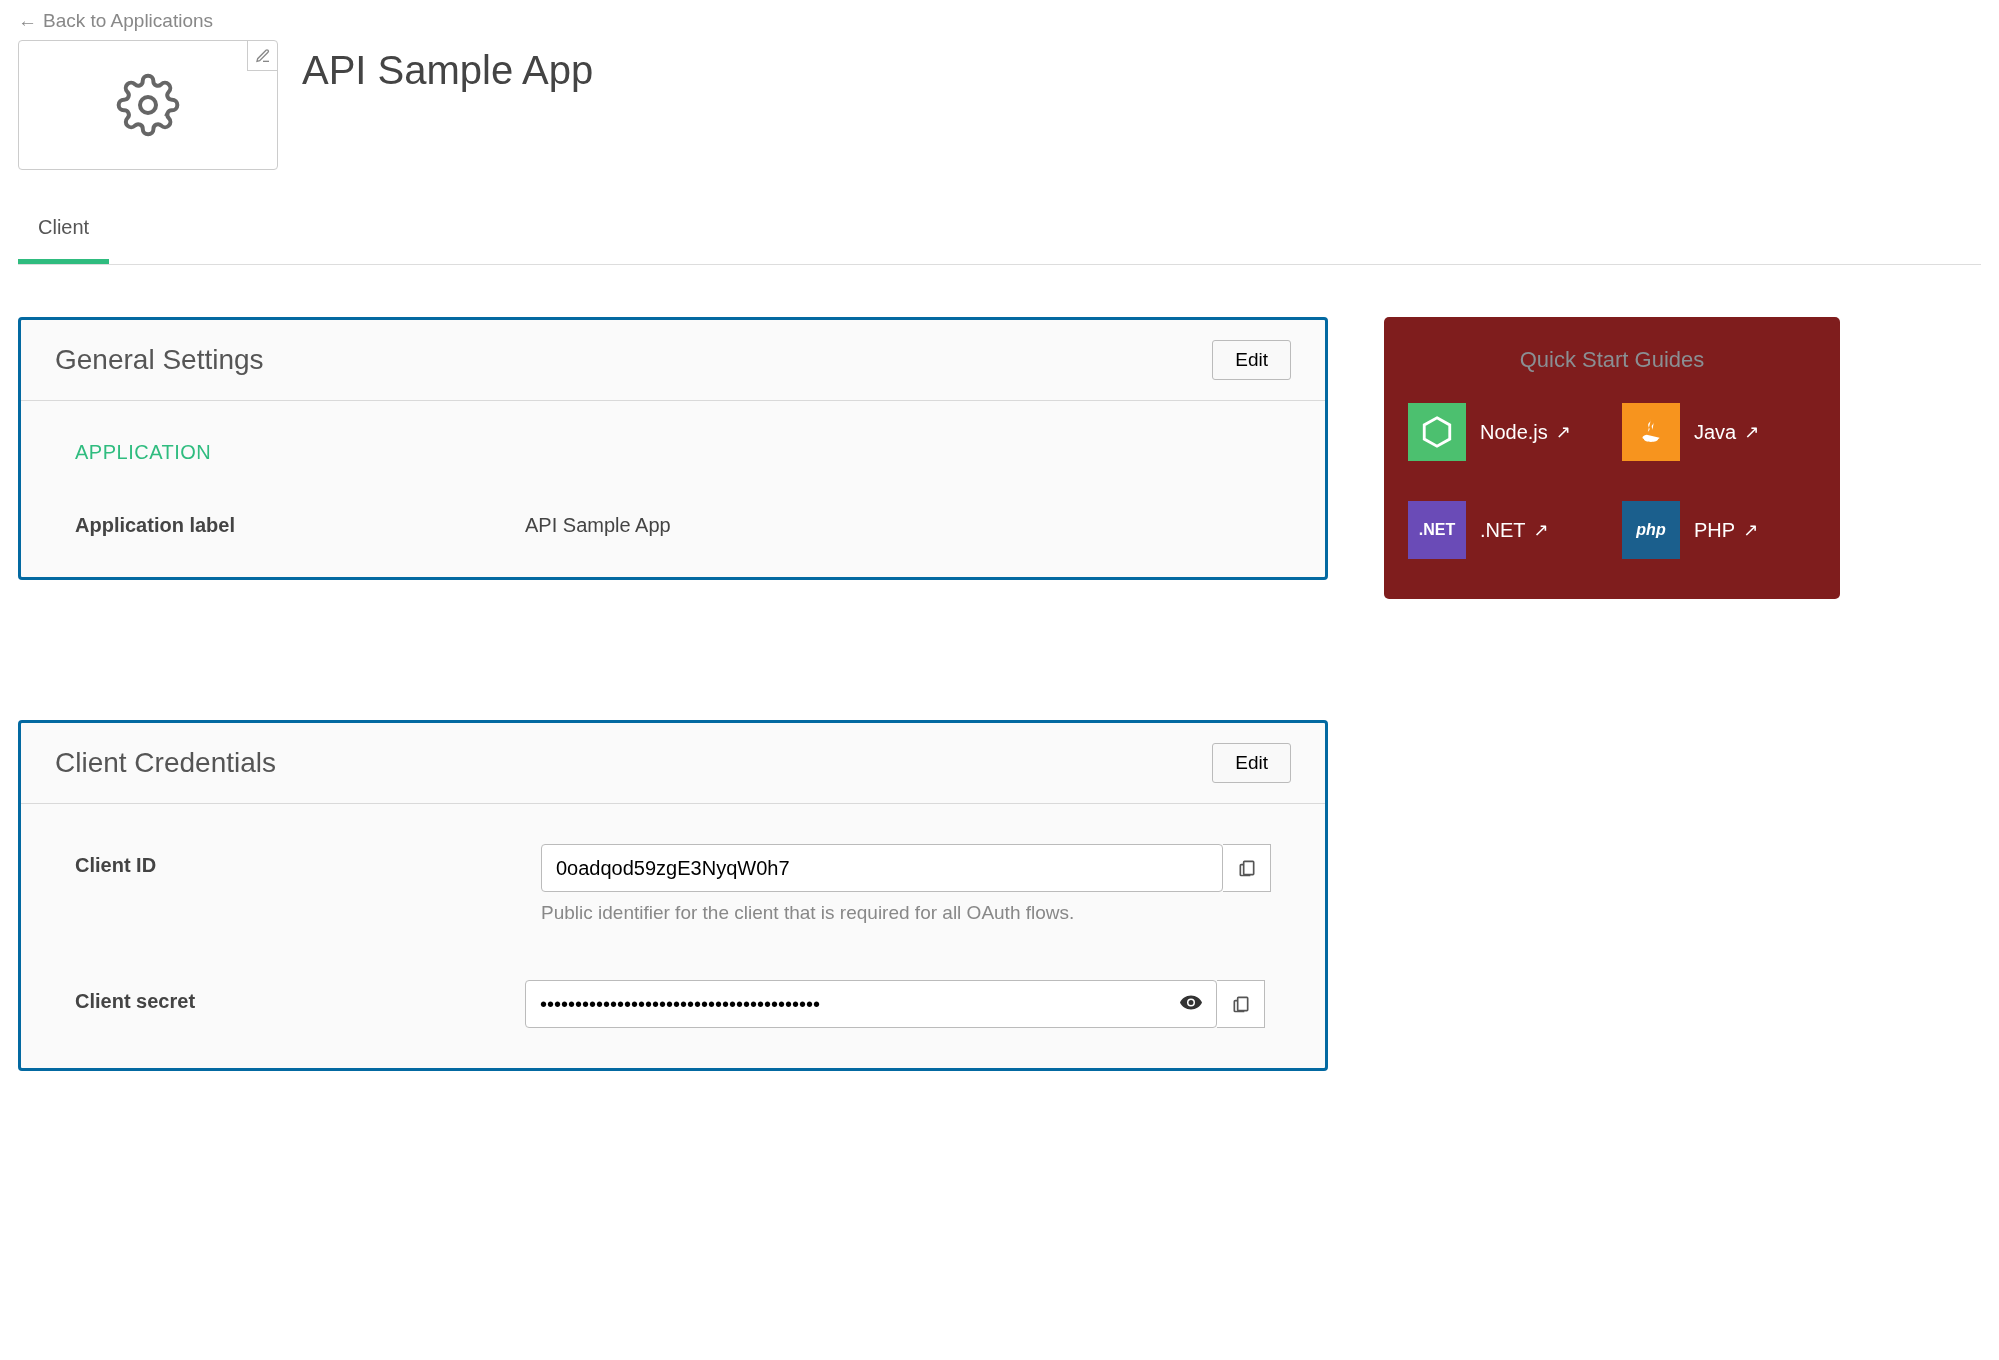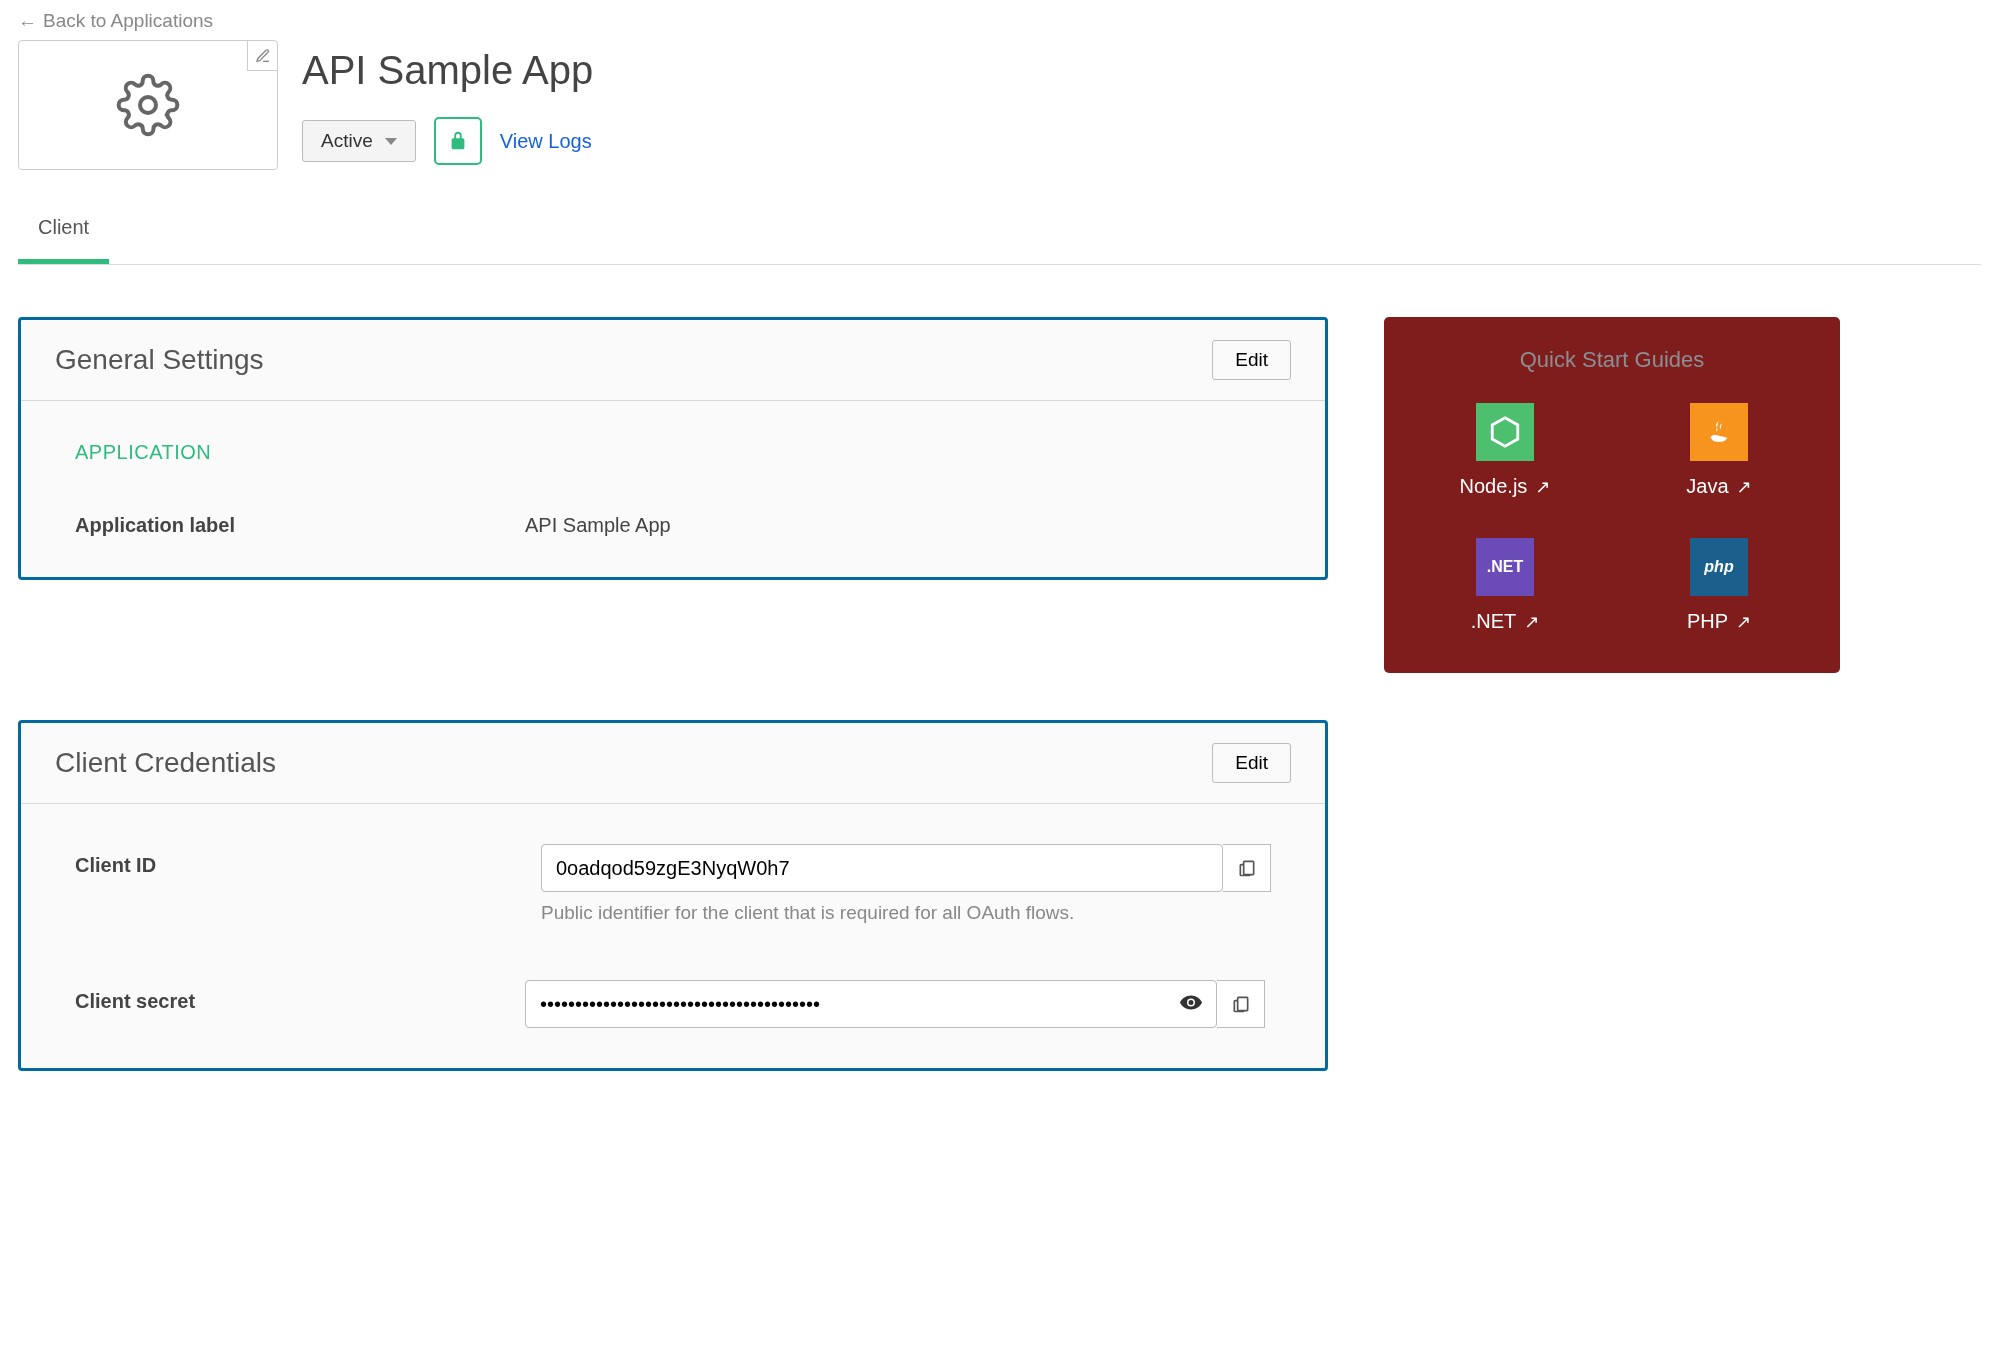--- a/index.html
+++ b/index.html
@@ -217,21 +217,21 @@
   font-size: 22px;
   margin-bottom: 30px;
 }
 .quickstart-grid {
   display: grid;
   grid-template-columns: 1fr 1fr;
   gap: 40px 20px;
 }
 .qs-card {
   display: flex;
-  flex-direction: column;
+  flex-direction: row;
   align-items: center;
   gap: 14px;
   cursor: pointer;
 }
 .qs-icon {
   width: 58px;
   height: 58px;
   display: flex;
   align-items: center;
   justify-content: center;
@@ -267,32 +267,20 @@
             <path d="M16.5 3.5a2.12 2.12 0 013 3L7 19l-4 1 1-4z"></path>
           </svg>
       </div>
       <svg class="gear-svg" width="64" height="64" viewBox="0 0 24 24" fill="none" stroke="currentColor" stroke-width="1.5">
         <circle cx="12" cy="12" r="3"></circle>
         <path d="M19.4 15a1.7 1.7 0 00.34 1.87l.06.06a2 2 0 01-2.83 2.83l-.06-.06a1.7 1.7 0 00-1.87-.34 1.7 1.7 0 00-1 1.56V21a2 2 0 01-4 0v-.09a1.7 1.7 0 00-1-1.56 1.7 1.7 0 00-1.87.34l-.06.06a2 2 0 01-2.83-2.83l.06-.06a1.7 1.7 0 00.34-1.87 1.7 1.7 0 00-1.56-1H3a2 2 0 010-4h.09a1.7 1.7 0 001.56-1 1.7 1.7 0 00-.34-1.87l-.06-.06a2 2 0 012.83-2.83l.06.06a1.7 1.7 0 001.87.34h0a1.7 1.7 0 001-1.56V3a2 2 0 014 0v.09a1.7 1.7 0 001 1.56h0a1.7 1.7 0 001.87-.34l.06-.06a2 2 0 012.83 2.83l-.06.06a1.7 1.7 0 00-.34 1.87v0a1.7 1.7 0 001.56 1H21a2 2 0 010 4h-.09a1.7 1.7 0 00-1.56 1z"></path>
       </svg>
     </div>
     <div class="header-content">
       <h1 class="app-title">API Sample App</h1>
-      <div class="header-controls">
-        <div class="select-btn">
-          <span>Active</span>
-          <span class="tri"></span>
-        </div>
-        <div class="lock-btn">
-          <svg width="22" height="22" viewBox="0 0 24 24" fill="currentColor">
-              <path d="M12 2a4 4 0 00-4 4v3H7a2 2 0 00-2 2v8a2 2 0 002 2h10a2 2 0 002-2v-8a2 2 0 00-2-2h-1V6a4 4 0 00-4-4zm-2 4a2 2 0 114 0v3h-4V6z"></path>
-            </svg>
-        </div>
-        <span class="view-logs">View Logs</span>
-      </div>
     </div>
   </div>
 
   <div class="tabs">
     <div class="tab active">Client</div>
   </div>
 
   <div class="layout">
     <div class="main">
 

